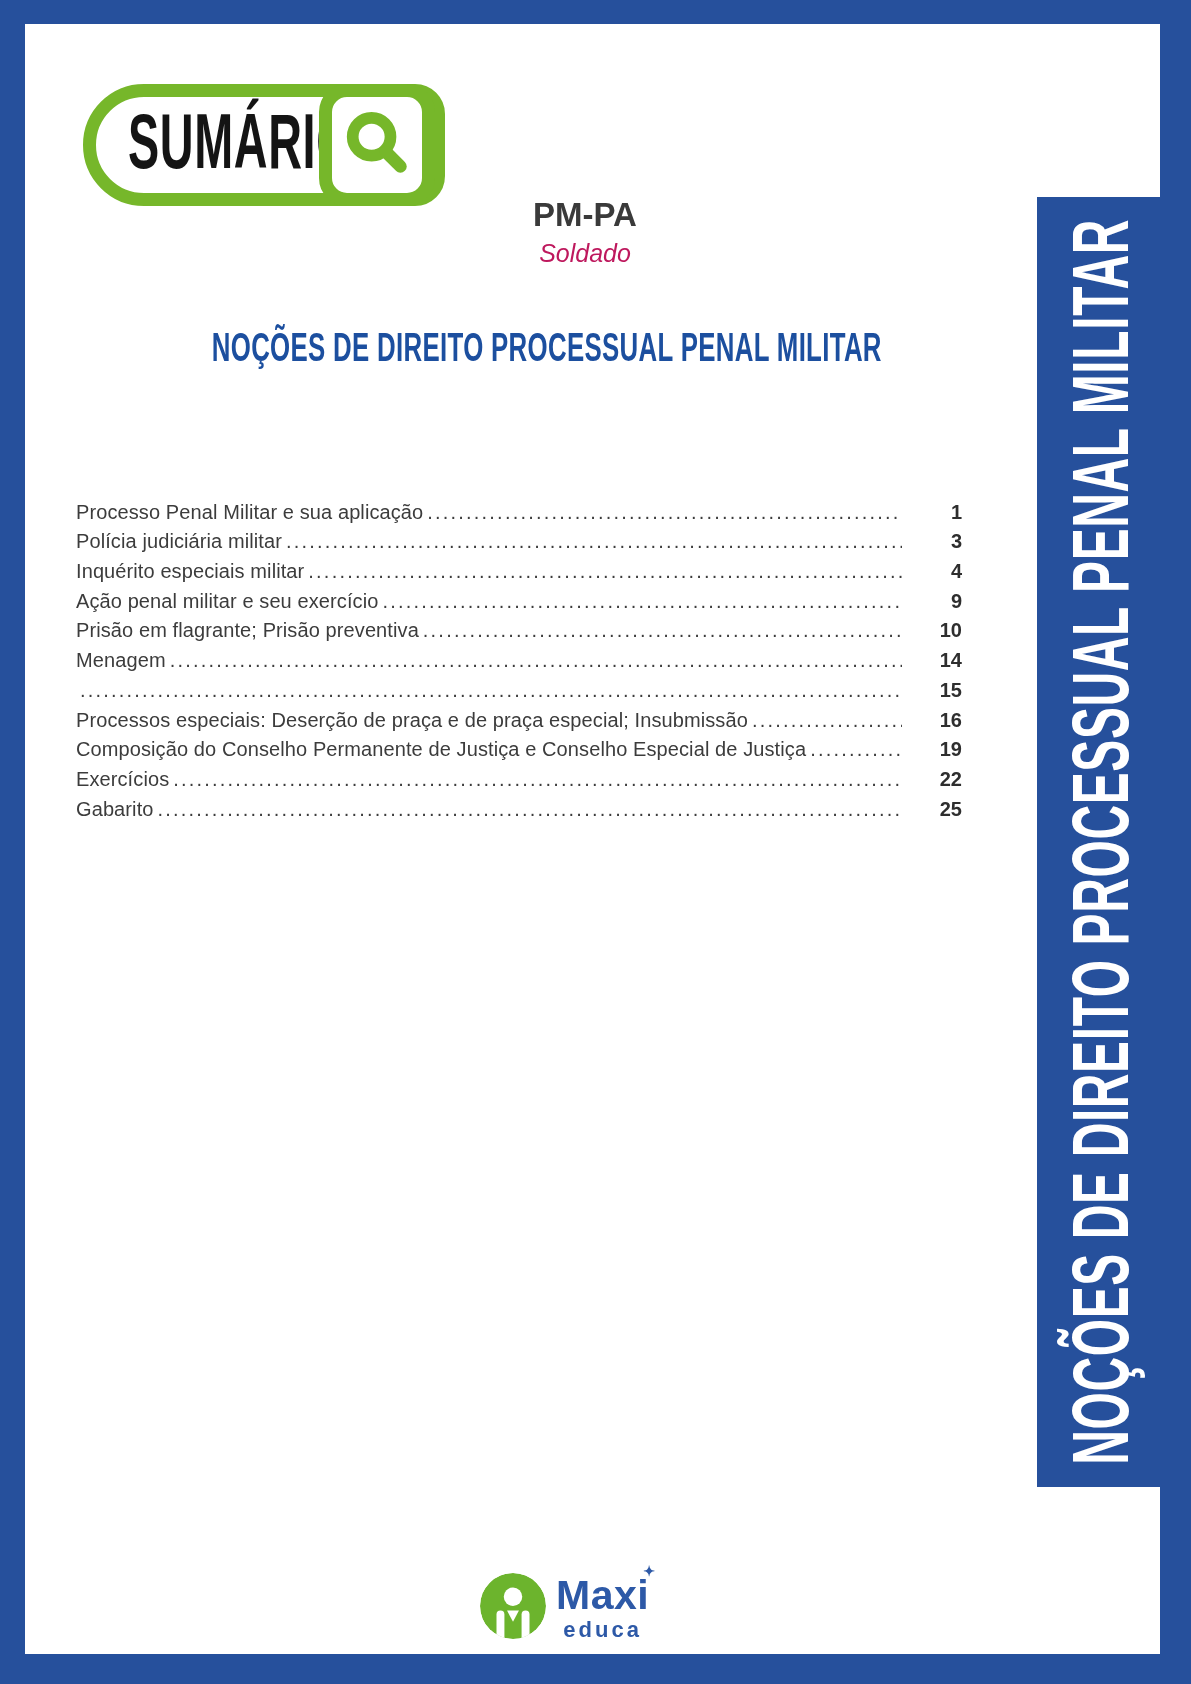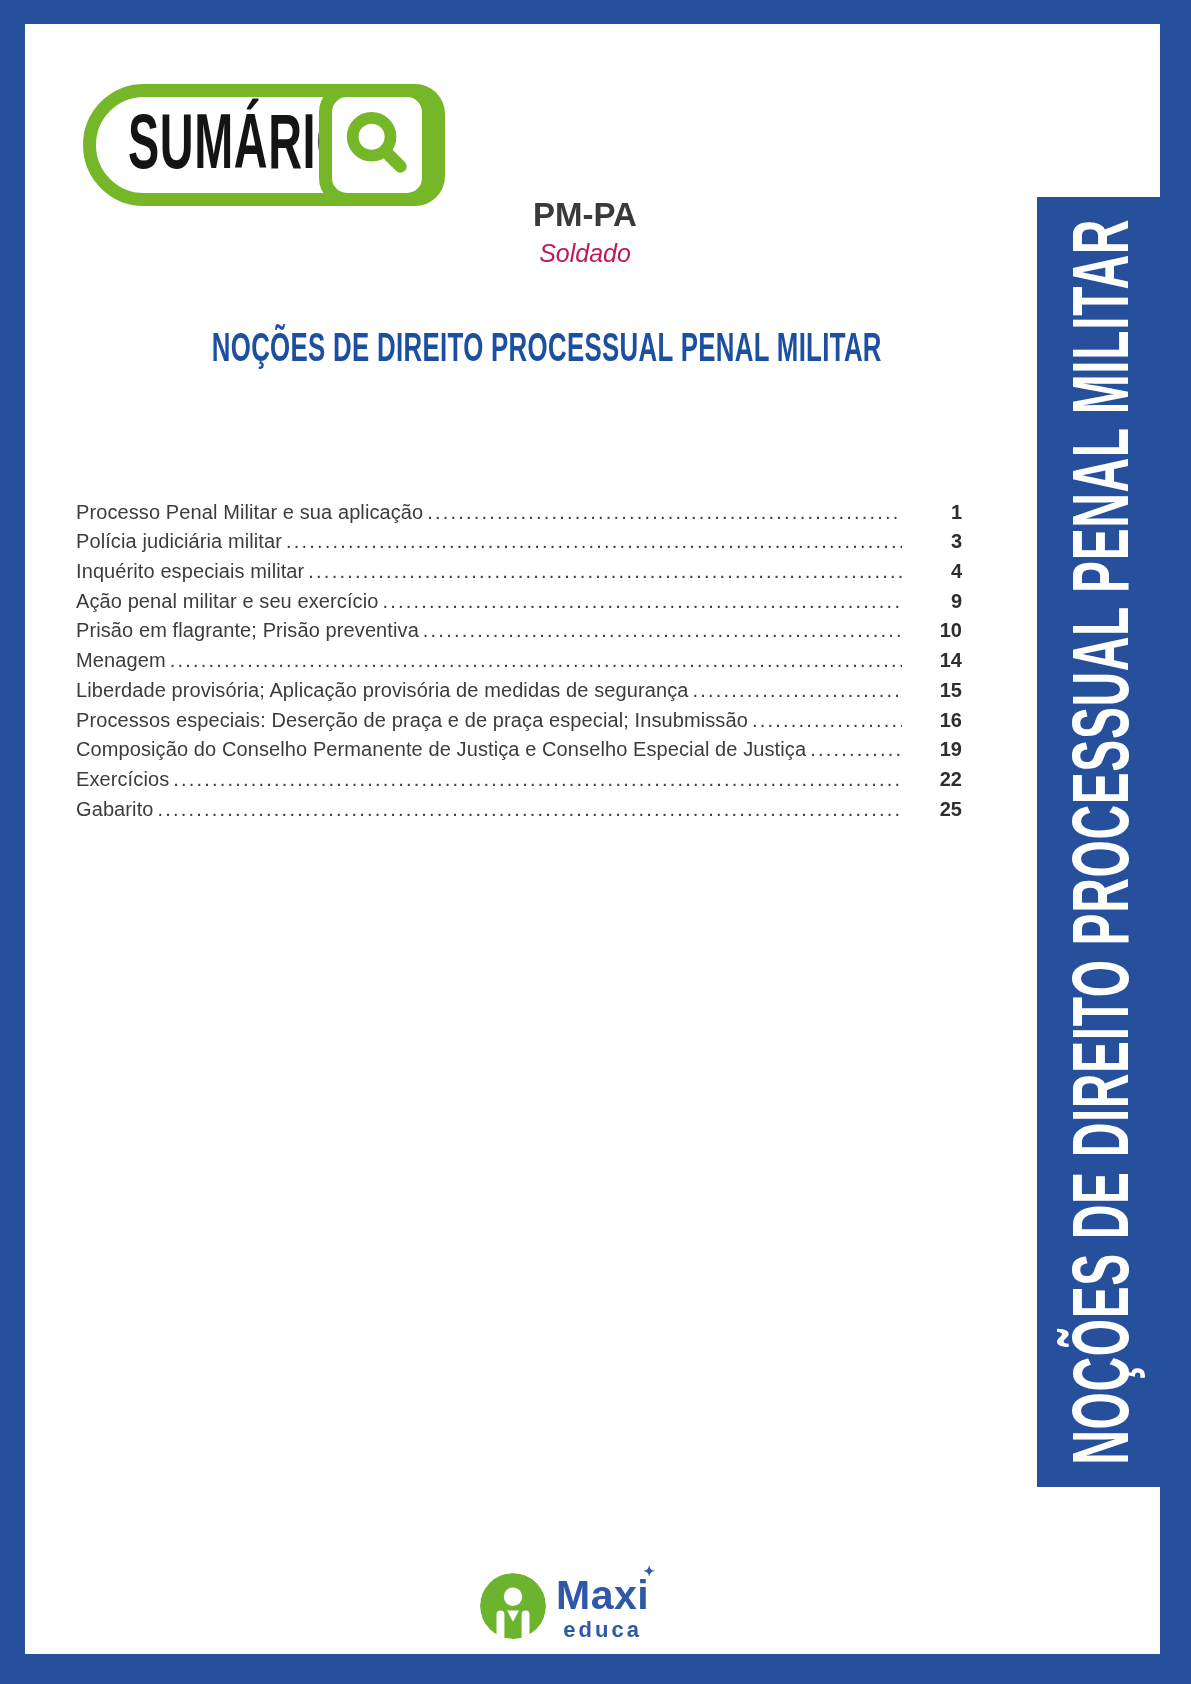--- a/index.html
+++ b/index.html
@@ -132,21 +132,20 @@
       <span class="toc-title">Prisão em flagrante; Prisão preventiva </span>
       <span class="toc-dots"></span>
       <span class="toc-page">10</span>
     </div>
       <div class="toc-row">
       <span class="toc-title">Menagem</span>
       <span class="toc-dots"></span>
       <span class="toc-page">14</span>
     </div>
       <div class="toc-row">
-      <span class="toc-title">Liberdade provisória; Aplicação provisória de medidas de segurança </span>
       <span class="toc-dots"></span>
       <span class="toc-page">15</span>
     </div>
       <div class="toc-row">
       <span class="toc-title">Processos especiais: Deserção de praça e de praça especial; Insubmissão</span>
       <span class="toc-dots"></span>
       <span class="toc-page">16</span>
     </div>
       <div class="toc-row">
       <span class="toc-title">Composição do Conselho Permanente de Justiça e Conselho Especial de Justiça </span>

